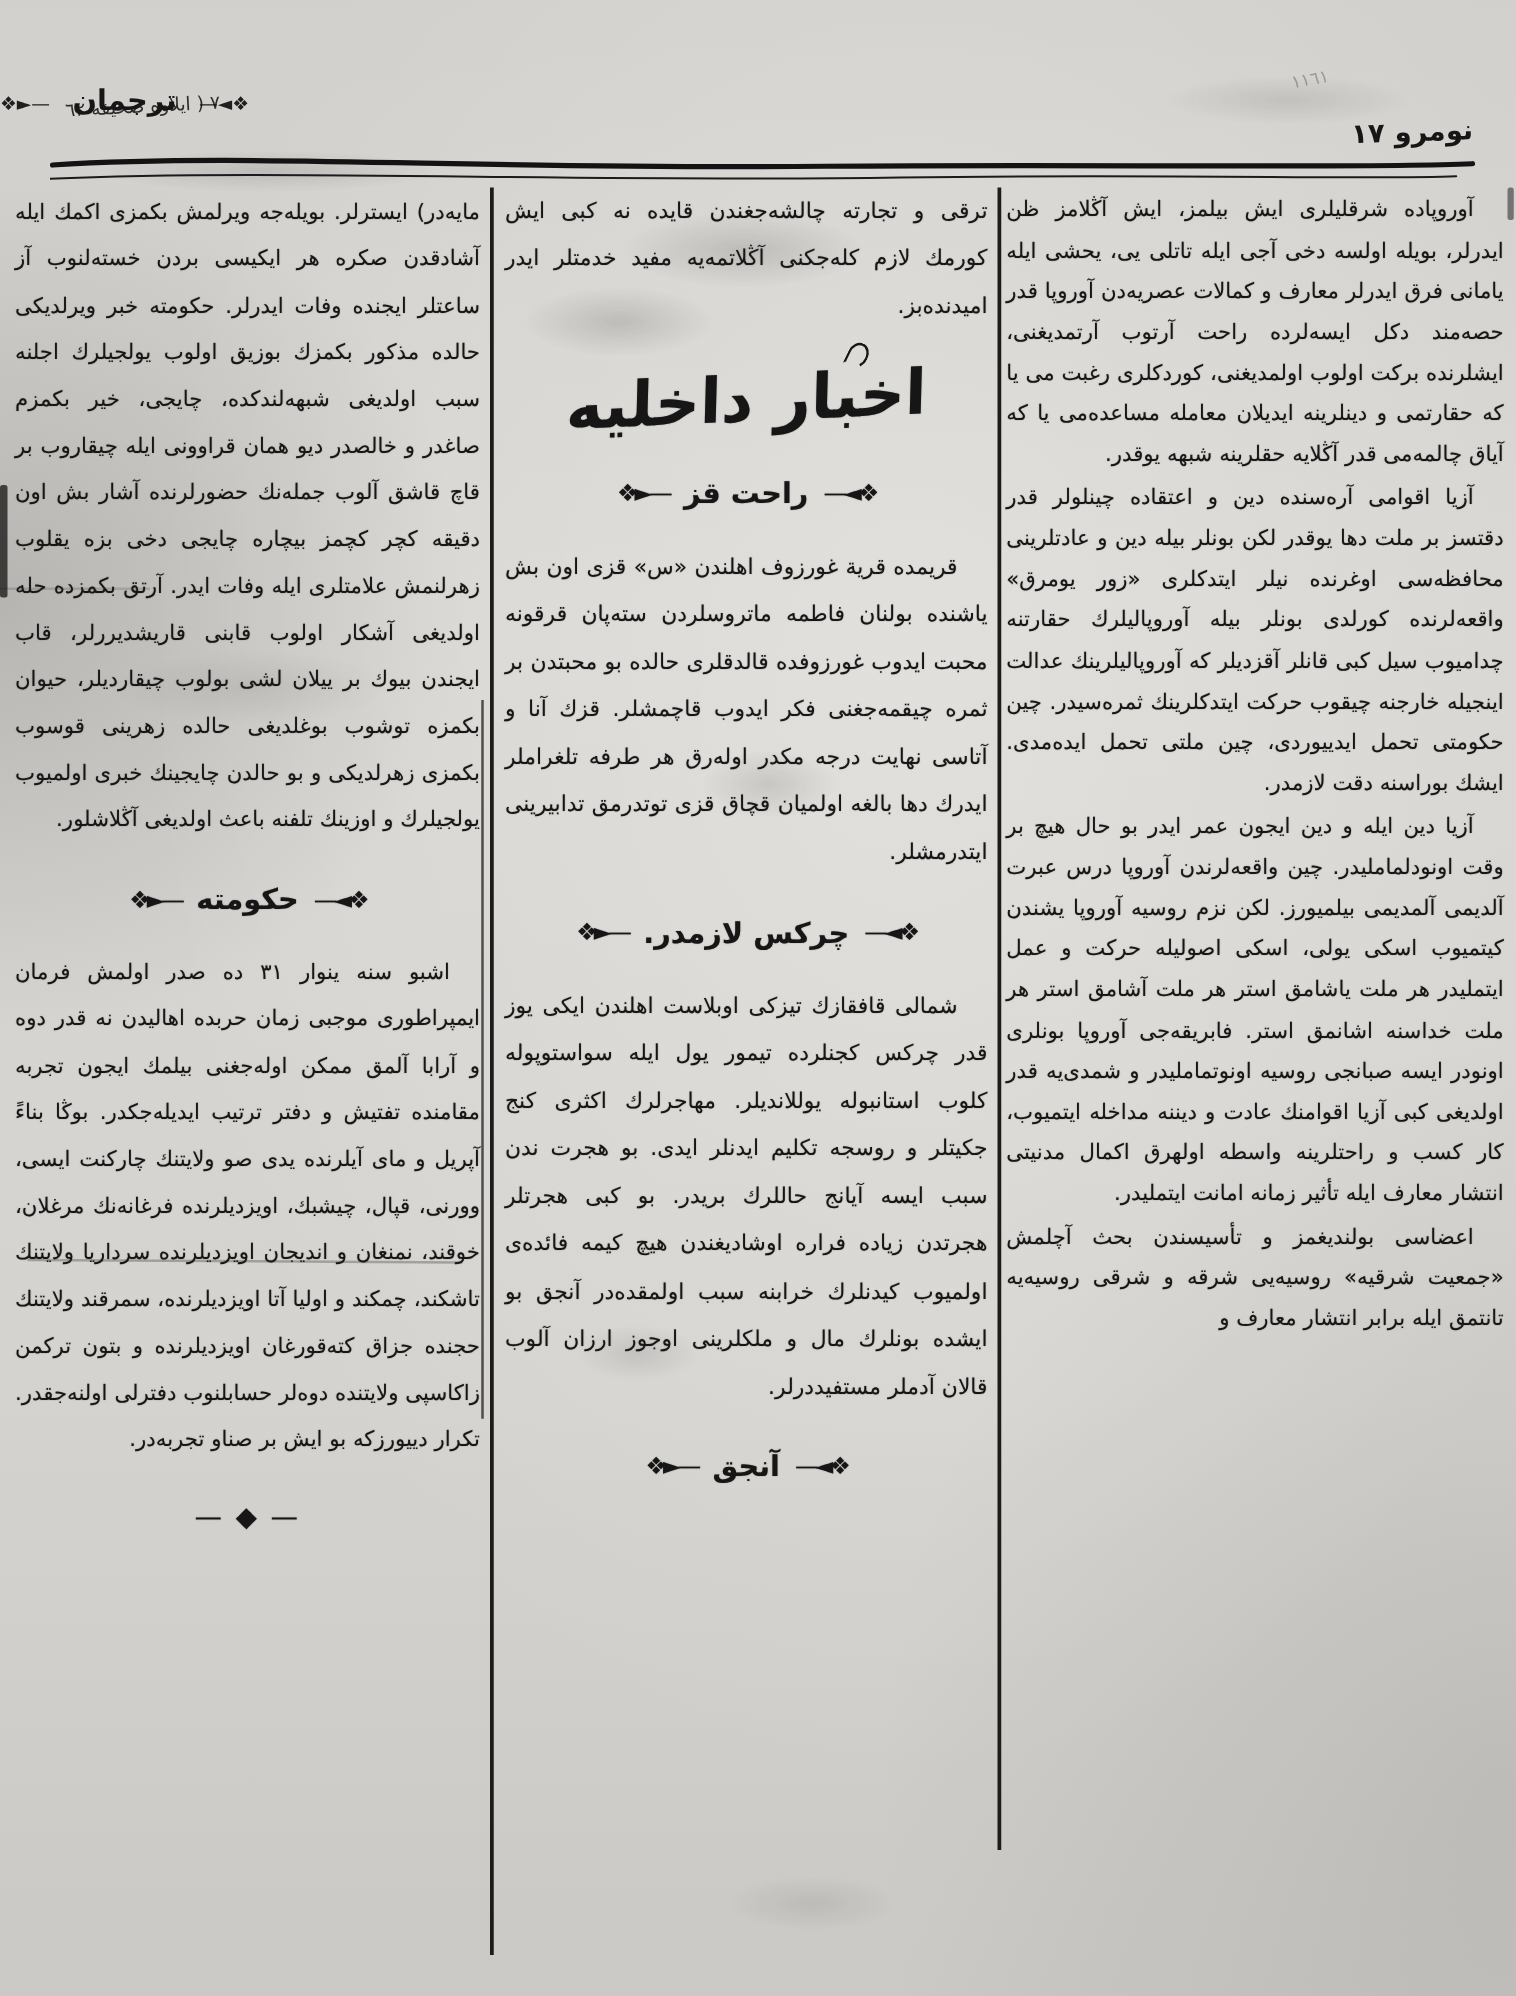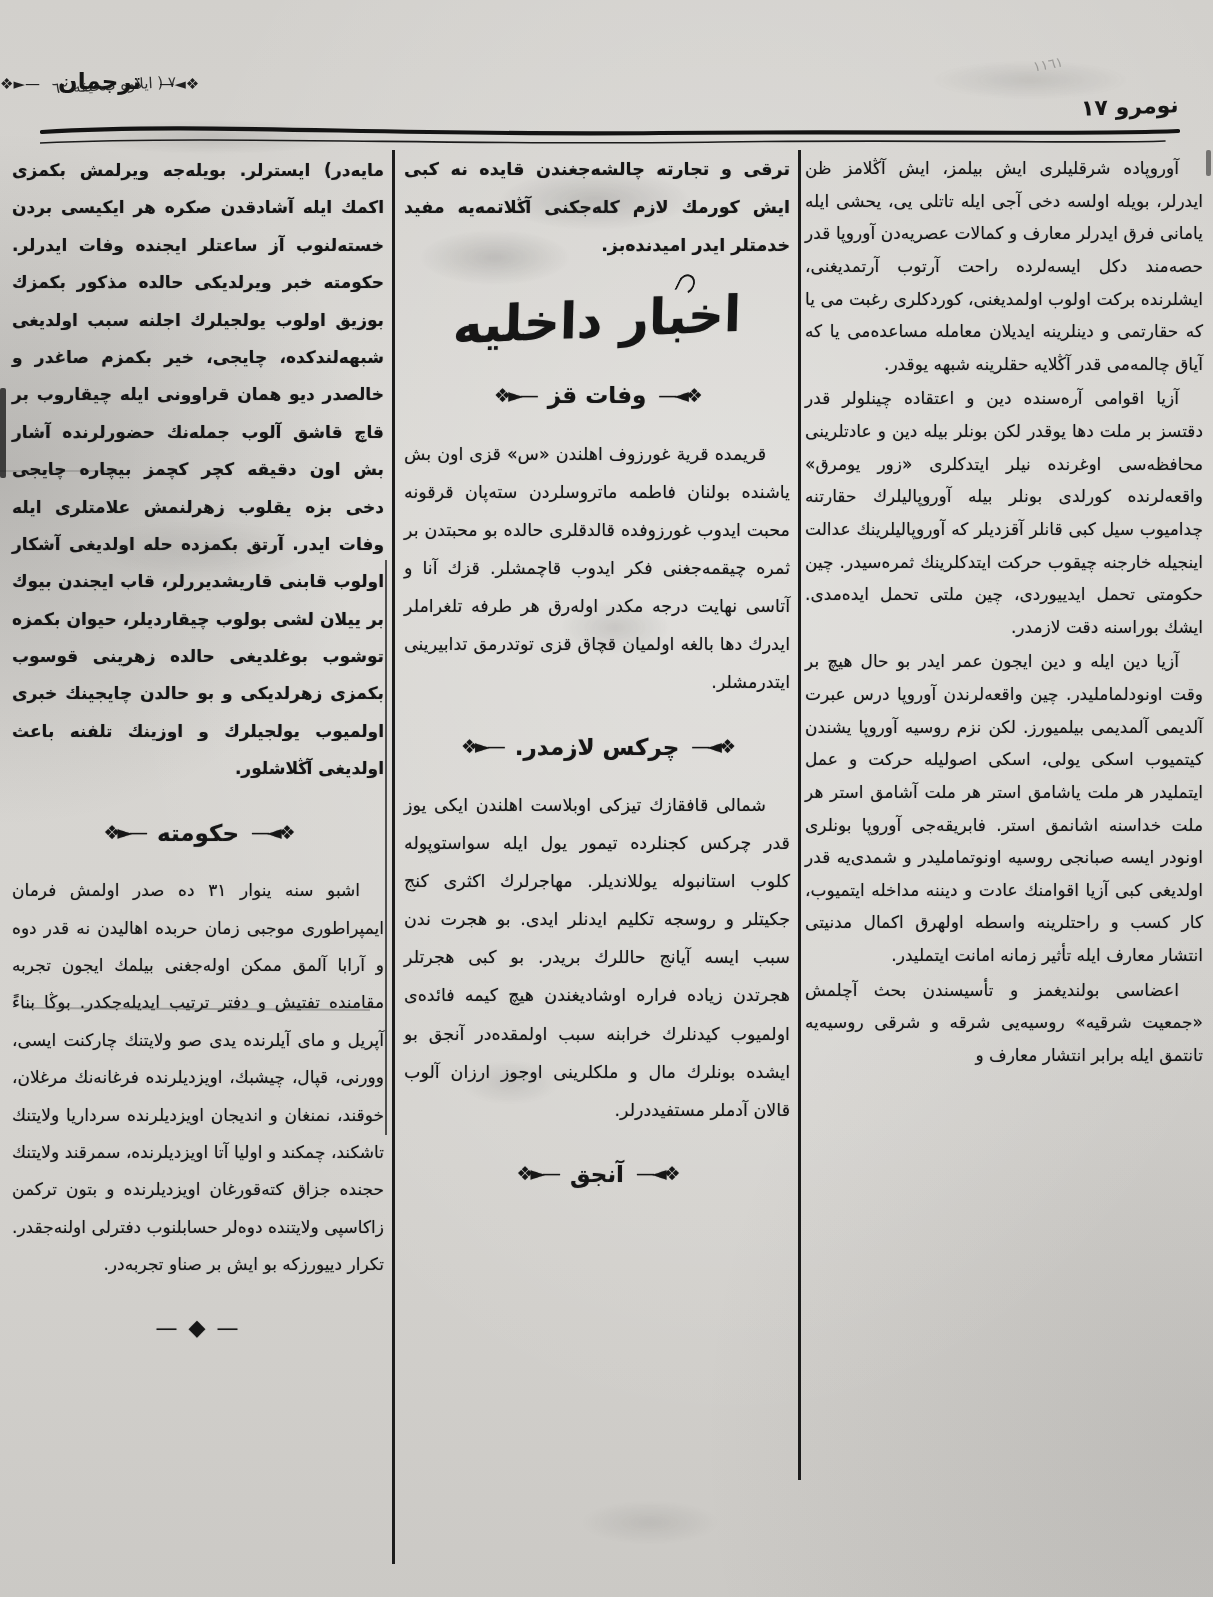--- a/index.html
+++ b/index.html
@@ -40,21 +40,21 @@
   .hdr-rule-svg{position:absolute;top:118px;left:40px;}
   
   .vr{position:absolute;background:#1c1c1c;width:2.5px;}
   .vr-a{left:392px;top:150px;height:1414px;}
   .vr-a2{left:385px;top:560px;height:575px;width:1.5px;opacity:.8;background:#2a2a2a;}
   .vr-b{left:798px;top:150px;height:1330px;}
   
   .col{position:absolute;direction:rtl;text-align:justify;
        text-shadow:0 0 1px rgba(25,25,25,.45);}
   .col p{margin:0 0 2px 0;text-indent:24px;}
-  .col p.no-indent{text-indent:0;font-weight:bold;}
+  .col p.no-indent{text-indent:0;}
   .col-right{top:152px;right:10px;width:398px;font-size:17px;line-height:1.92;}
   .col-middle{top:150px;left:404px;width:386px;font-size:17.5px;line-height:2.18;}
   .col-left{top:152px;left:12px;width:372px;font-size:17px;line-height:2.2;}
   
   .main-heading{
     margin:26px 0 14px 0;
     text-align:center;
     font-size:50px;font-weight:bold;
     transform:rotate(-2.5deg) skewX(-4deg);
     letter-spacing:-1px;
@@ -121,21 +121,21 @@
   <div class="col col-middle">
     <p class="no-indent">ترقی و تجارته چالشه‌جغندن قايده نه كبی ايش كورمك لازم كله‌جكنی آڭلاتمه‌يه مفيد خدمتلر ايدر اميدنده‌بز.</p>
 
     <div class="main-heading">
       <span class="flourish"></span>
       <span>اخبار داخليه</span>
     </div>
 
     <div class="sec-title">
       <span class="orn">—◄❖</span>
-      <span>وفات قز</span>
+      <span>راحت قز</span>
       <span class="orn">❖►—</span>
     </div>
     <p>قريمده قرية غورزوف اهلندن «س» قزی اون بش ياشنده بولنان فاطمه ماتروسلردن سته‌پان قرقونه محبت ايدوب غورزوفده قالدقلری حالده بو محبتدن بر ثمره چيقمه‌جغنی فكر ايدوب قاچمشلر. قزك آنا و آتاسی نهايت درجه مكدر اوله‌رق هر طرفه تلغراملر ايدرك دها بالغه اولميان قچاق قزی توتدرمق تدابيرينی ايتدرمشلر.</p>
 
     <div class="sec-title">
       <span class="orn">—◄❖</span>
       <span>چركس لازمدر.</span>
       <span class="orn">❖►—</span>
     </div>
     <p>شمالی قافقازك تيزكی اوبلاست اهلندن ايكی يوز قدر چركس كجنلرده تيمور يول ايله سواستوپوله كلوب استانبوله يوللانديلر. مهاجرلرك اكثری كنج جكيتلر و روسجه تكليم ايدنلر ايدی. بو هجرت ندن سبب ايسه آيانج حاللرك بريدر. بو كبی هجرتلر هجرتدن زياده فراره اوشاديغندن هيچ كيمه فائده‌ی اولميوب كيدنلرك خرابنه سبب اولمقده‌در آنجق بو ايشده بونلرك مال و ملكلرينی اوجوز ارزان آلوب قالان آدملر مستفيددرلر.</p>

